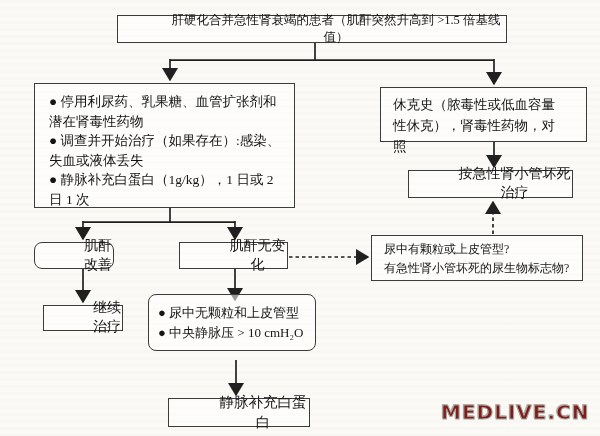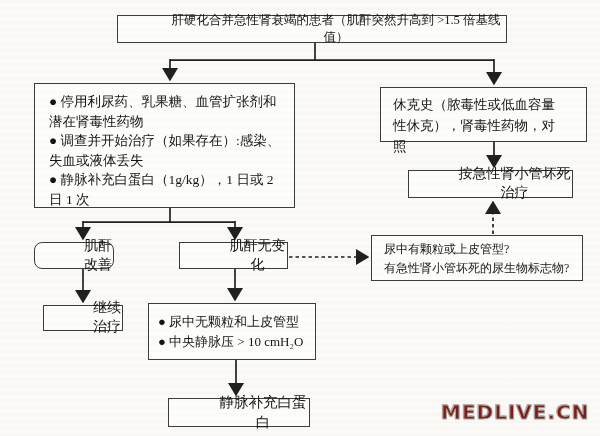--- a/index.html
+++ b/index.html
@@ -23,21 +23,21 @@
 
   #top-box{left:117px;top:15px;width:390px;height:28px;font-size:12.5px;}
   #left-box{left:34px;top:83px;width:261px;height:125px;font-size:13.5px;padding:8px 12px 0 14px;}
   #left-box .item{line-height:19.5px;}
   #shock-box{left:380px;top:87px;width:207px;height:55px;font-size:13.5px;padding:6px 24px 0 12px;line-height:21px;}
   #atn-box{left:408px;top:170px;width:165px;height:28px;font-size:14px;}
   #improve-box{left:34px;top:242px;width:80px;height:27px;font-size:14px;border-radius:8px;}
   #nochange-box{left:179px;top:242px;width:109px;height:27px;font-size:14px;}
   #question-box{left:371px;top:235px;width:212px;height:46px;font-size:12px;padding:4px 4px 0 12px;line-height:19px;}
   #continue-box{left:43px;top:305px;width:80px;height:26px;font-size:14px;}
-  #urine-box{left:148px;top:303px;width:168px;height:57px;font-size:13px;padding:8px 4px 0 9px;line-height:20px;}
+  #urine-box{left:148px;top:294px;width:168px;height:57px;font-size:13px;padding:8px 4px 0 9px;line-height:20px;border-radius:8px;}
   #urine-box .item{white-space:nowrap;}
   #hrs-box{left:168px;top:398px;width:142px;height:29px;font-size:14.5px;}
 
   #watermark{
     position:absolute;left:441px;top:400px;z-index:2;
     font-family:"DejaVu Sans","Liberation Sans",sans-serif;
     font-weight:700;font-size:20px;letter-spacing:1px;
     color:#7f1d1d;
     -webkit-text-stroke:1px #a7a49c;
     text-shadow:1px 1px 0 #f7f6f2,-1px -1px 0 #b9b6ae;

